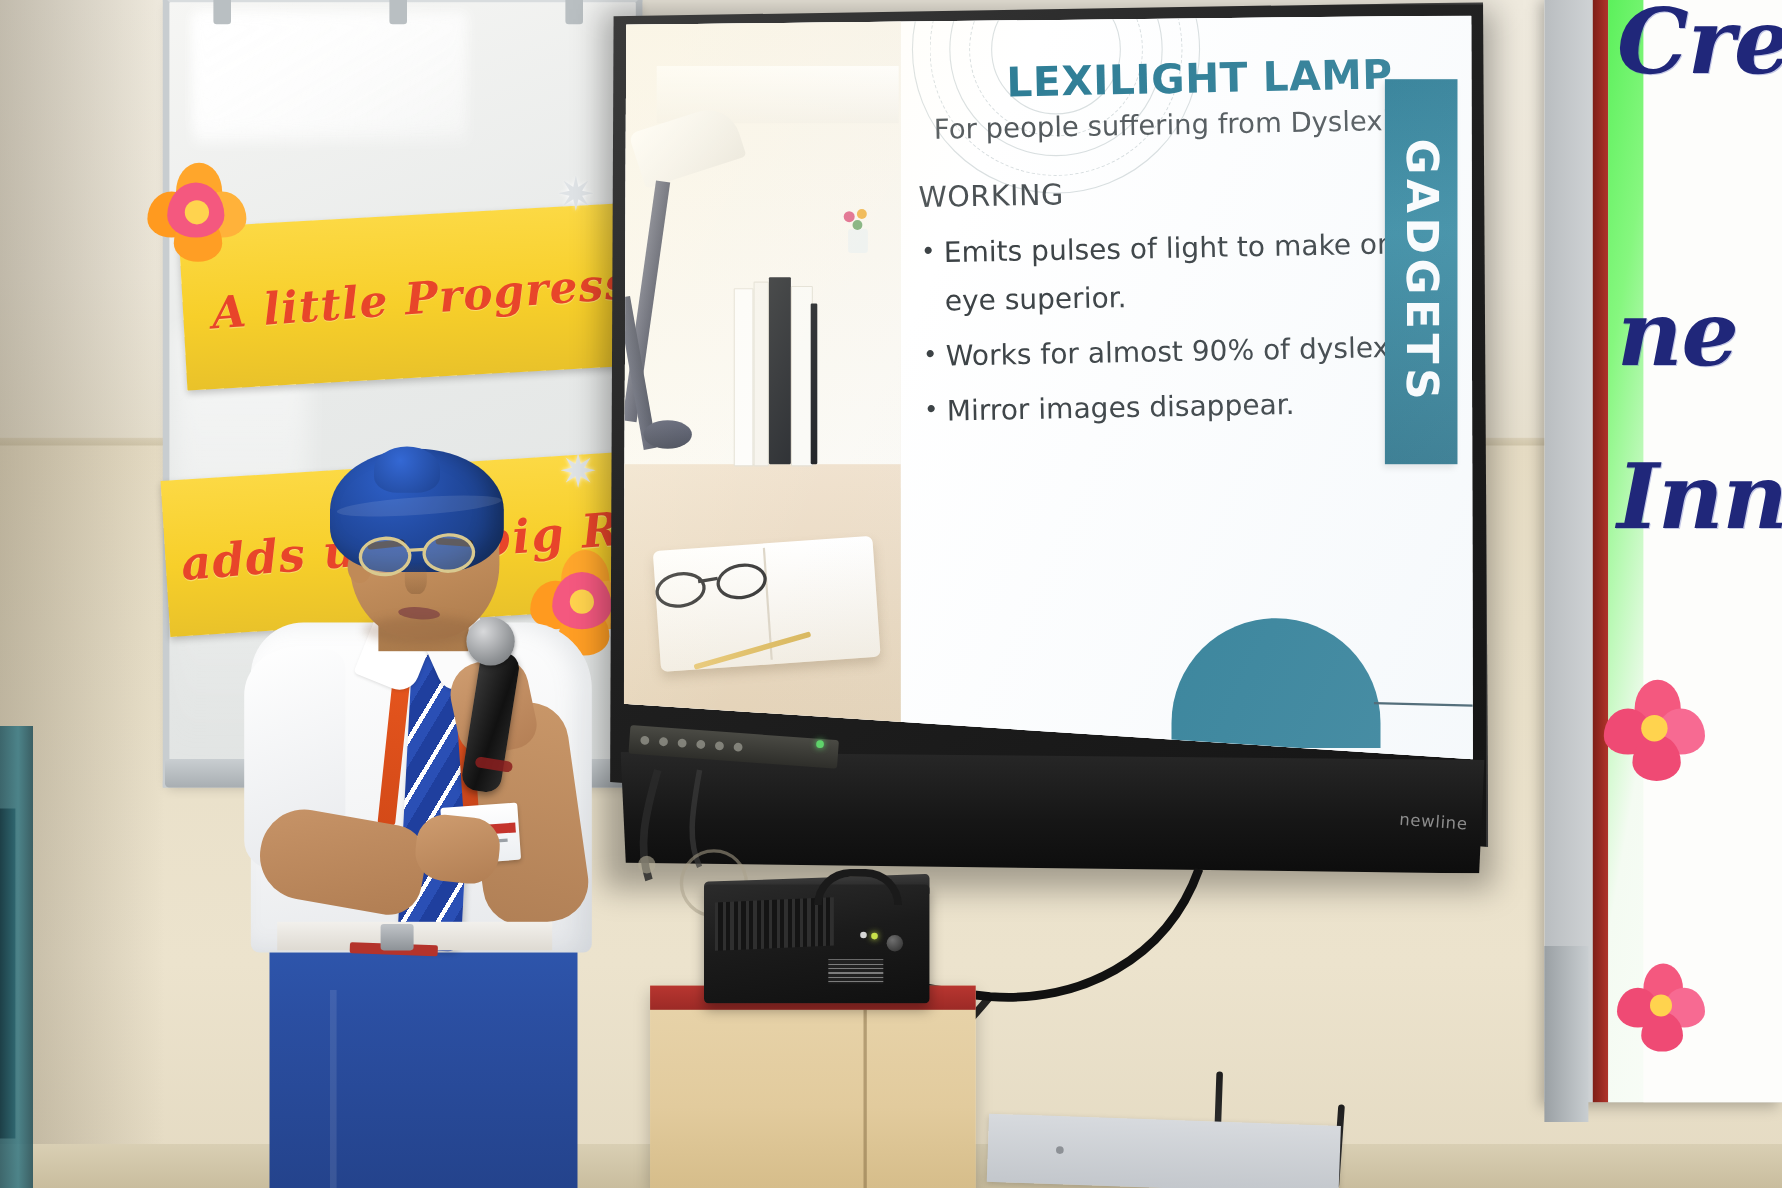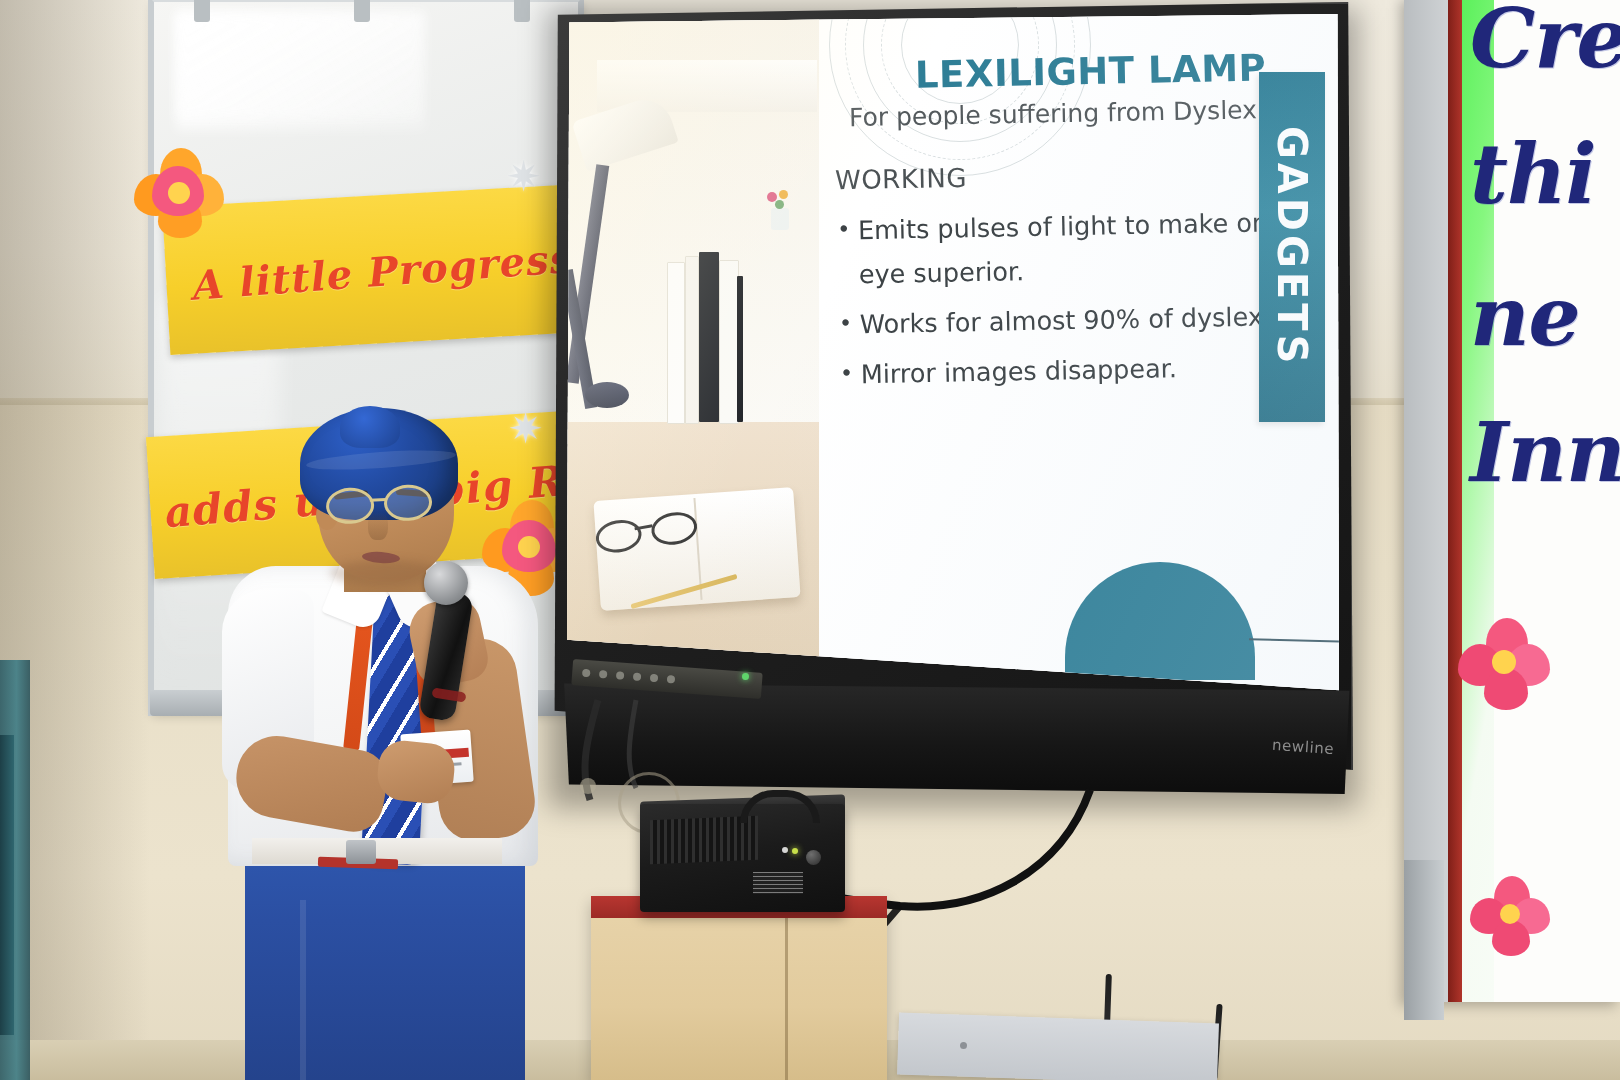--- a/index.html
+++ b/index.html
@@ -494,22 +494,21 @@
   <div class="mic-grille"></div>
   <div class="belt"></div>
   <div class="belt-red"></div>
   <div class="belt-buckle"></div>
 
   <div class="rboard-frame"></div>
   <div class="rboard-red"></div>
   <div class="rboard-green"></div>
   <div class="rboard-white"></div>
   <div class="rb-text" style="top:-10px;">Cre</div>
-  <div class="rb-text" style="top:126px;">thi</div>
-  <div class="rb-text" style="top:268px;">ne</div>
+  <div class="rb-text" style="top:256px;">ne</div>
   <div class="rb-text" style="top:404px;">Inn</div>
   <div class="rb-flower" style="left:1458px;top:618px;width:92px;height:92px;">
     <div class="petal" style="left:28px;top:0;width:42px;height:44px;background:#f4587f;"></div>
     <div class="petal" style="left:0px;top:26px;width:44px;height:42px;background:#ef4a74;"></div>
     <div class="petal" style="left:48px;top:26px;width:44px;height:42px;background:#f76a92;"></div>
     <div class="petal" style="left:26px;top:50px;width:44px;height:42px;background:#ef4a74;"></div>
     <div class="petal" style="left:34px;top:32px;width:24px;height:24px;background:#ffd34e;border-radius:50%;"></div>
   </div>
   <div class="rb-flower" style="left:1470px;top:876px;width:80px;height:80px;">
     <div class="petal" style="left:24px;top:0;width:36px;height:38px;background:#f4587f;"></div>

